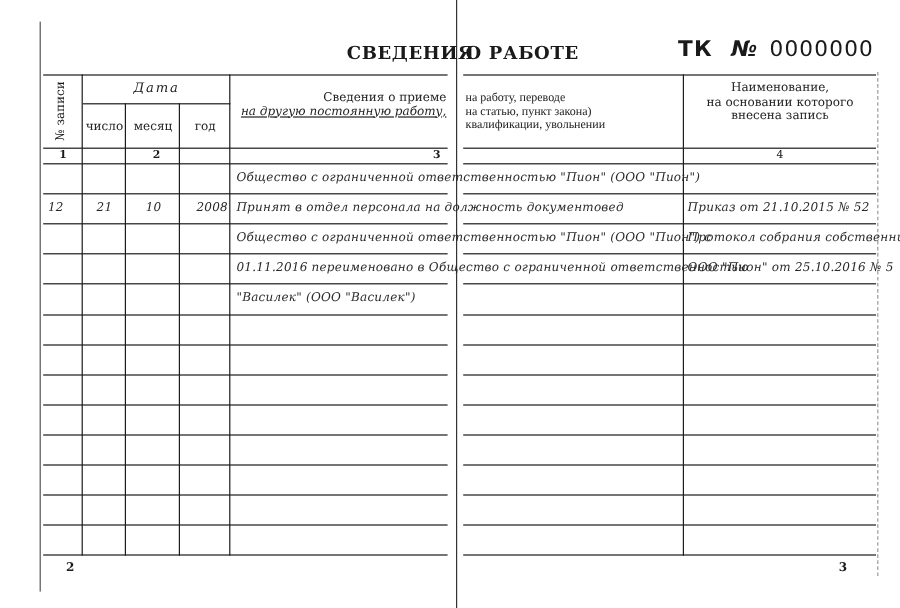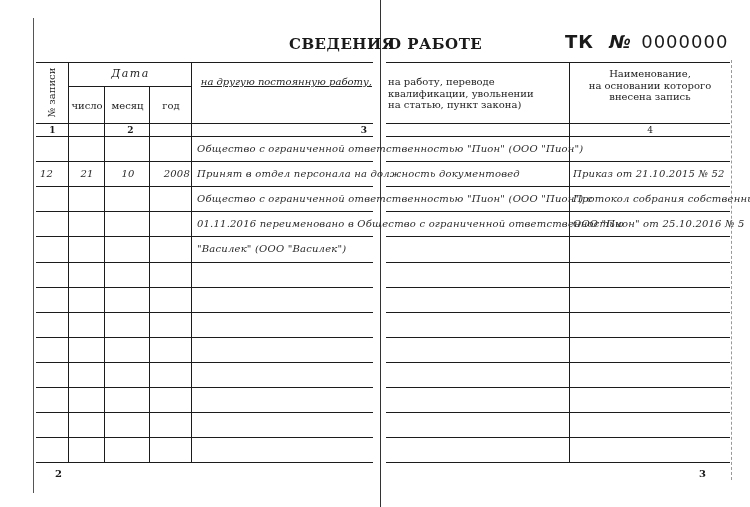--- a/index.html
+++ b/index.html
@@ -42,26 +42,27 @@
 <div class="hline" style="left:36px; top:123px; width:337px;"></div>
 <div class="hline" style="left:386px; top:123px; width:344px;"></div>
 
 <div class="vert" style="left:16px; top:87px; width:70px; text-align:center;">№ записи</div>
 <div class="abs hdr hdr-c" style="left:69px; top:68px; width:123px; font-size:11px; letter-spacing:1.5px;font-style:italic;">Дата</div>
 <div class="abs hdr hdr-c" style="left:69px; top:100px; width:36px;">число</div>
 <div class="abs hdr hdr-c" style="left:105px; top:100px; width:45px;">месяц</div>
 <div class="abs hdr hdr-c" style="left:150px; top:100px; width:42px;">год</div>
 
 <div class="abs hdr hdr-r" style="left:195px; top:76px; width:177px;">
+  <div>Сведения о приеме</div>
   <div style="font-style:italic;text-decoration:underline;">на другую постоянную работу,</div>
 </div>
-<div class="abs hdr" style="left:388px; top:76px; width:180px;">
+<div class="abs hdr" style="left:388px; top:76px; width:180px;font-family:Liberation Serif, serif;">
   <div>на работу, переводе</div>
+  <div>на статью, пункт закона)</div>
   <div>квалификации, увольнении</div>
-  <div>на статью, пункт закона)</div>
 </div>
 <div class="abs hdr hdr-c" style="left:570px; top:68px; width:160px;">
   <div>Наименование,</div>
   <div>на основании которого</div>
   <div>внесена запись</div>
 </div>
 
 <div class="abs colnum" style="left:36px; top:125px; width:33px;">1</div>
 <div class="abs colnum" style="left:69px; top:125px; width:123px;">2</div>
 <div class="abs colnum" style="left:192px; top:125px; width:175px; text-align:right;">3</div>

